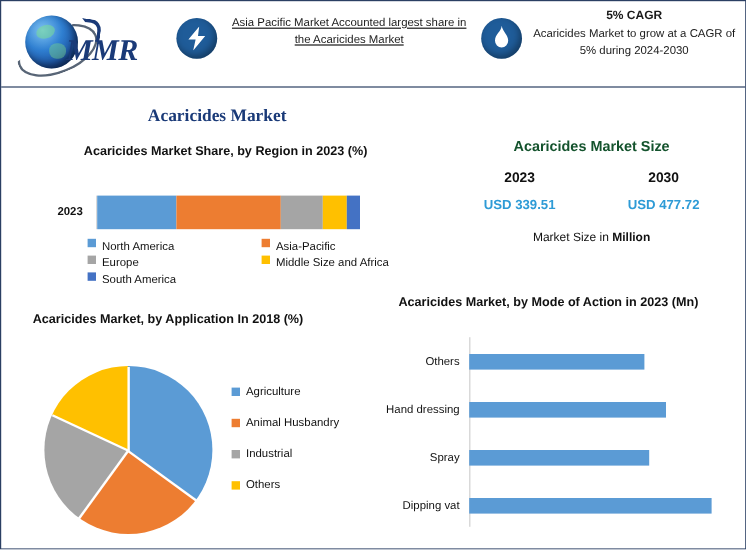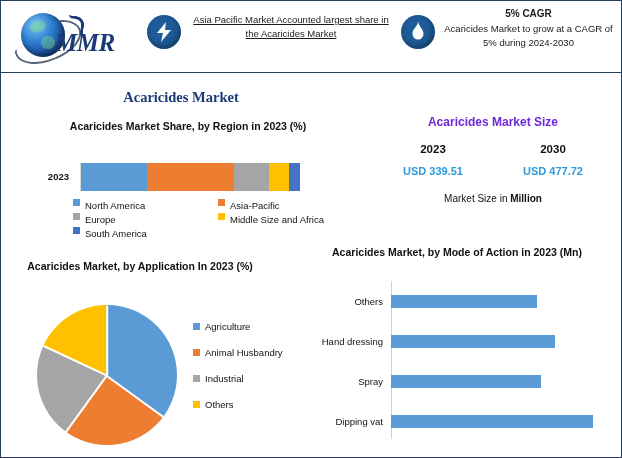--- a/index.html
+++ b/index.html
@@ -45,21 +45,21 @@
   #stack{position:absolute;left:55px;top:2px;width:219px;height:28px;display:flex;
     border-left:1px solid #d9d9d9;}
   #stack span{display:block;height:100%;}
   #legend-region{position:absolute;left:58px;top:80px;width:290px;
     display:flex;flex-wrap:wrap;font-size:9.5px;line-height:14px;}
   #legend-region .li{width:50%;display:flex;align-items:flex-start;white-space:nowrap;}
   .sw{width:7px;height:7px;margin-right:5px;flex:none;}
 
   
   #size-panel{position:absolute;left:372px;top:114px;width:240px;height:112px;text-align:center;}
-  #size-title{font-size:12px;font-weight:bold;color:#6d28d9;}
+  #size-title{font-size:12px;font-weight:bold;color:#14532d;}
   #size-years{display:flex;justify-content:space-around;margin-top:14px;font-size:11.5px;font-weight:bold;}
   #size-vals{display:flex;justify-content:space-around;margin-top:10px;font-size:11px;font-weight:bold;color:#2e9bd6;}
   #size-years div,#size-vals div{width:50%;}
   #size-foot{margin-top:16px;font-size:10px;}
   #size-foot b{font-weight:bold;}
 
   
   #pie-panel{position:absolute;left:8px;top:258px;width:300px;height:196px;}
   #pie-title{width:250px;margin-left:6px;}
   #pie{position:absolute;left:28px;top:46px;width:140px;height:140px;border-radius:50%;}
@@ -158,21 +158,21 @@
     <div id="size-vals">
       <div>USD 339.51</div>
       <div>USD 477.72</div>
     </div>
     <div id="size-foot">
       <span>Market Size in </span><b>Million</b>
     </div>
   </div>
 
   <div id="pie-panel">
-    <div class="chart-title" id="pie-title">Acaricides Market, by Application In 2023 (%)</div>
+    <div class="chart-title" id="pie-title">Acaricides Market, by Application In 2018 (%)</div>
 
     <div id="pie" style="background:conic-gradient(#5b9bd5 0deg 126deg,#ed7d31 126deg 216deg,#a5a5a5 216deg 295deg,#ffc000 295deg 360deg);">
       <div class="pieline" style="transform:rotate(-90deg)"></div>
       <div class="pieline" style="transform:rotate(36deg)"></div>
       <div class="pieline" style="transform:rotate(126deg)"></div>
       <div class="pieline" style="transform:rotate(205deg)"></div>
     </div>
 
     <div id="legend-pie">
       <div class="li">

